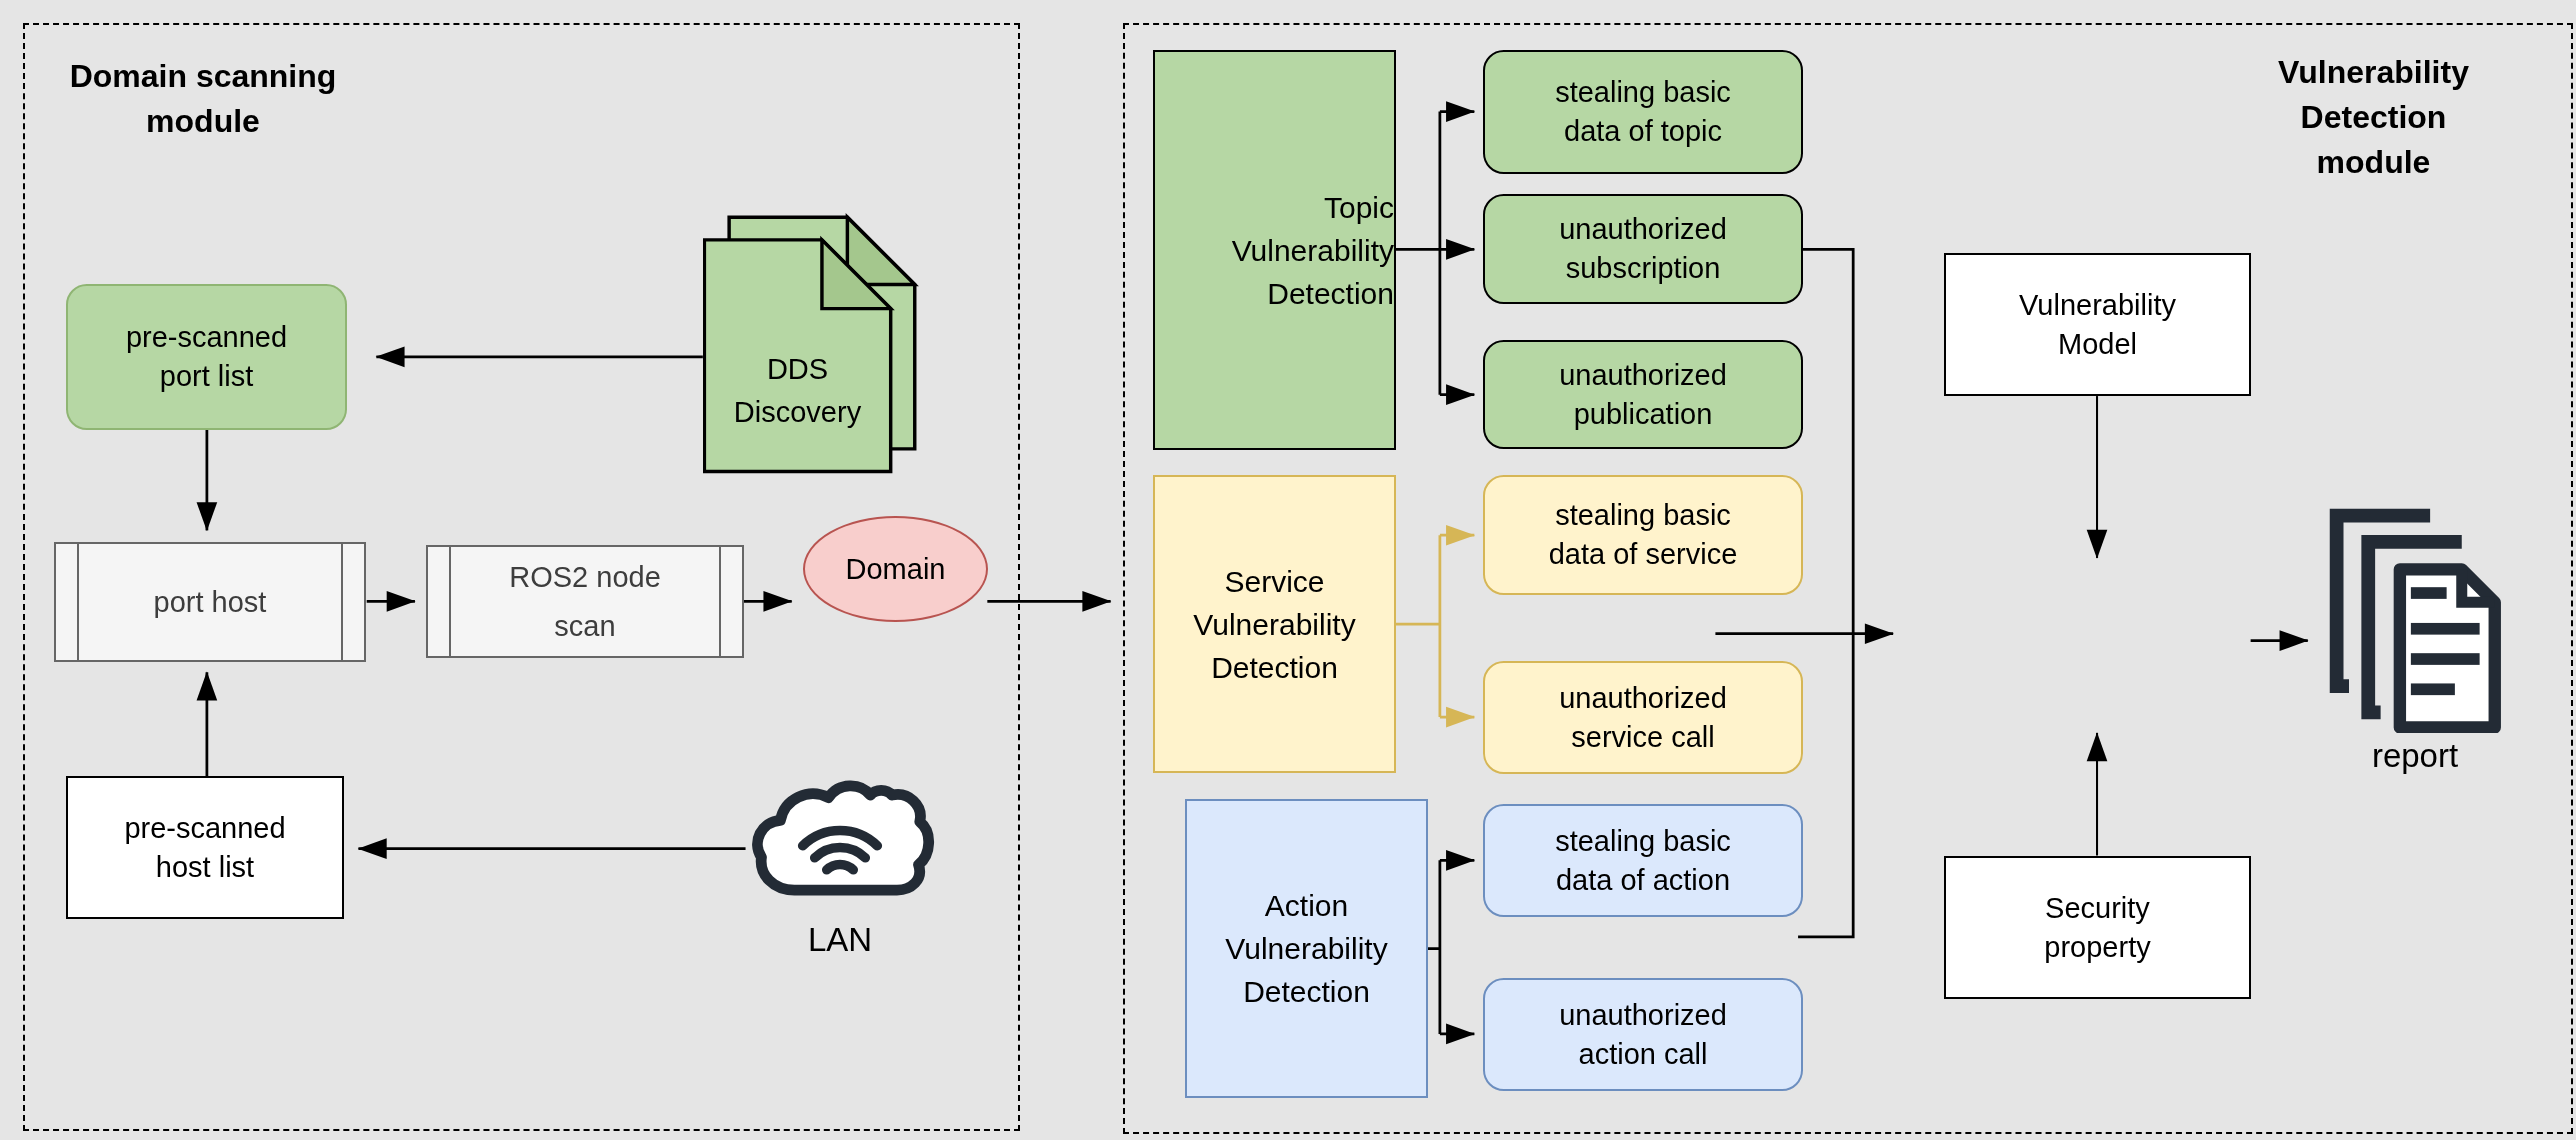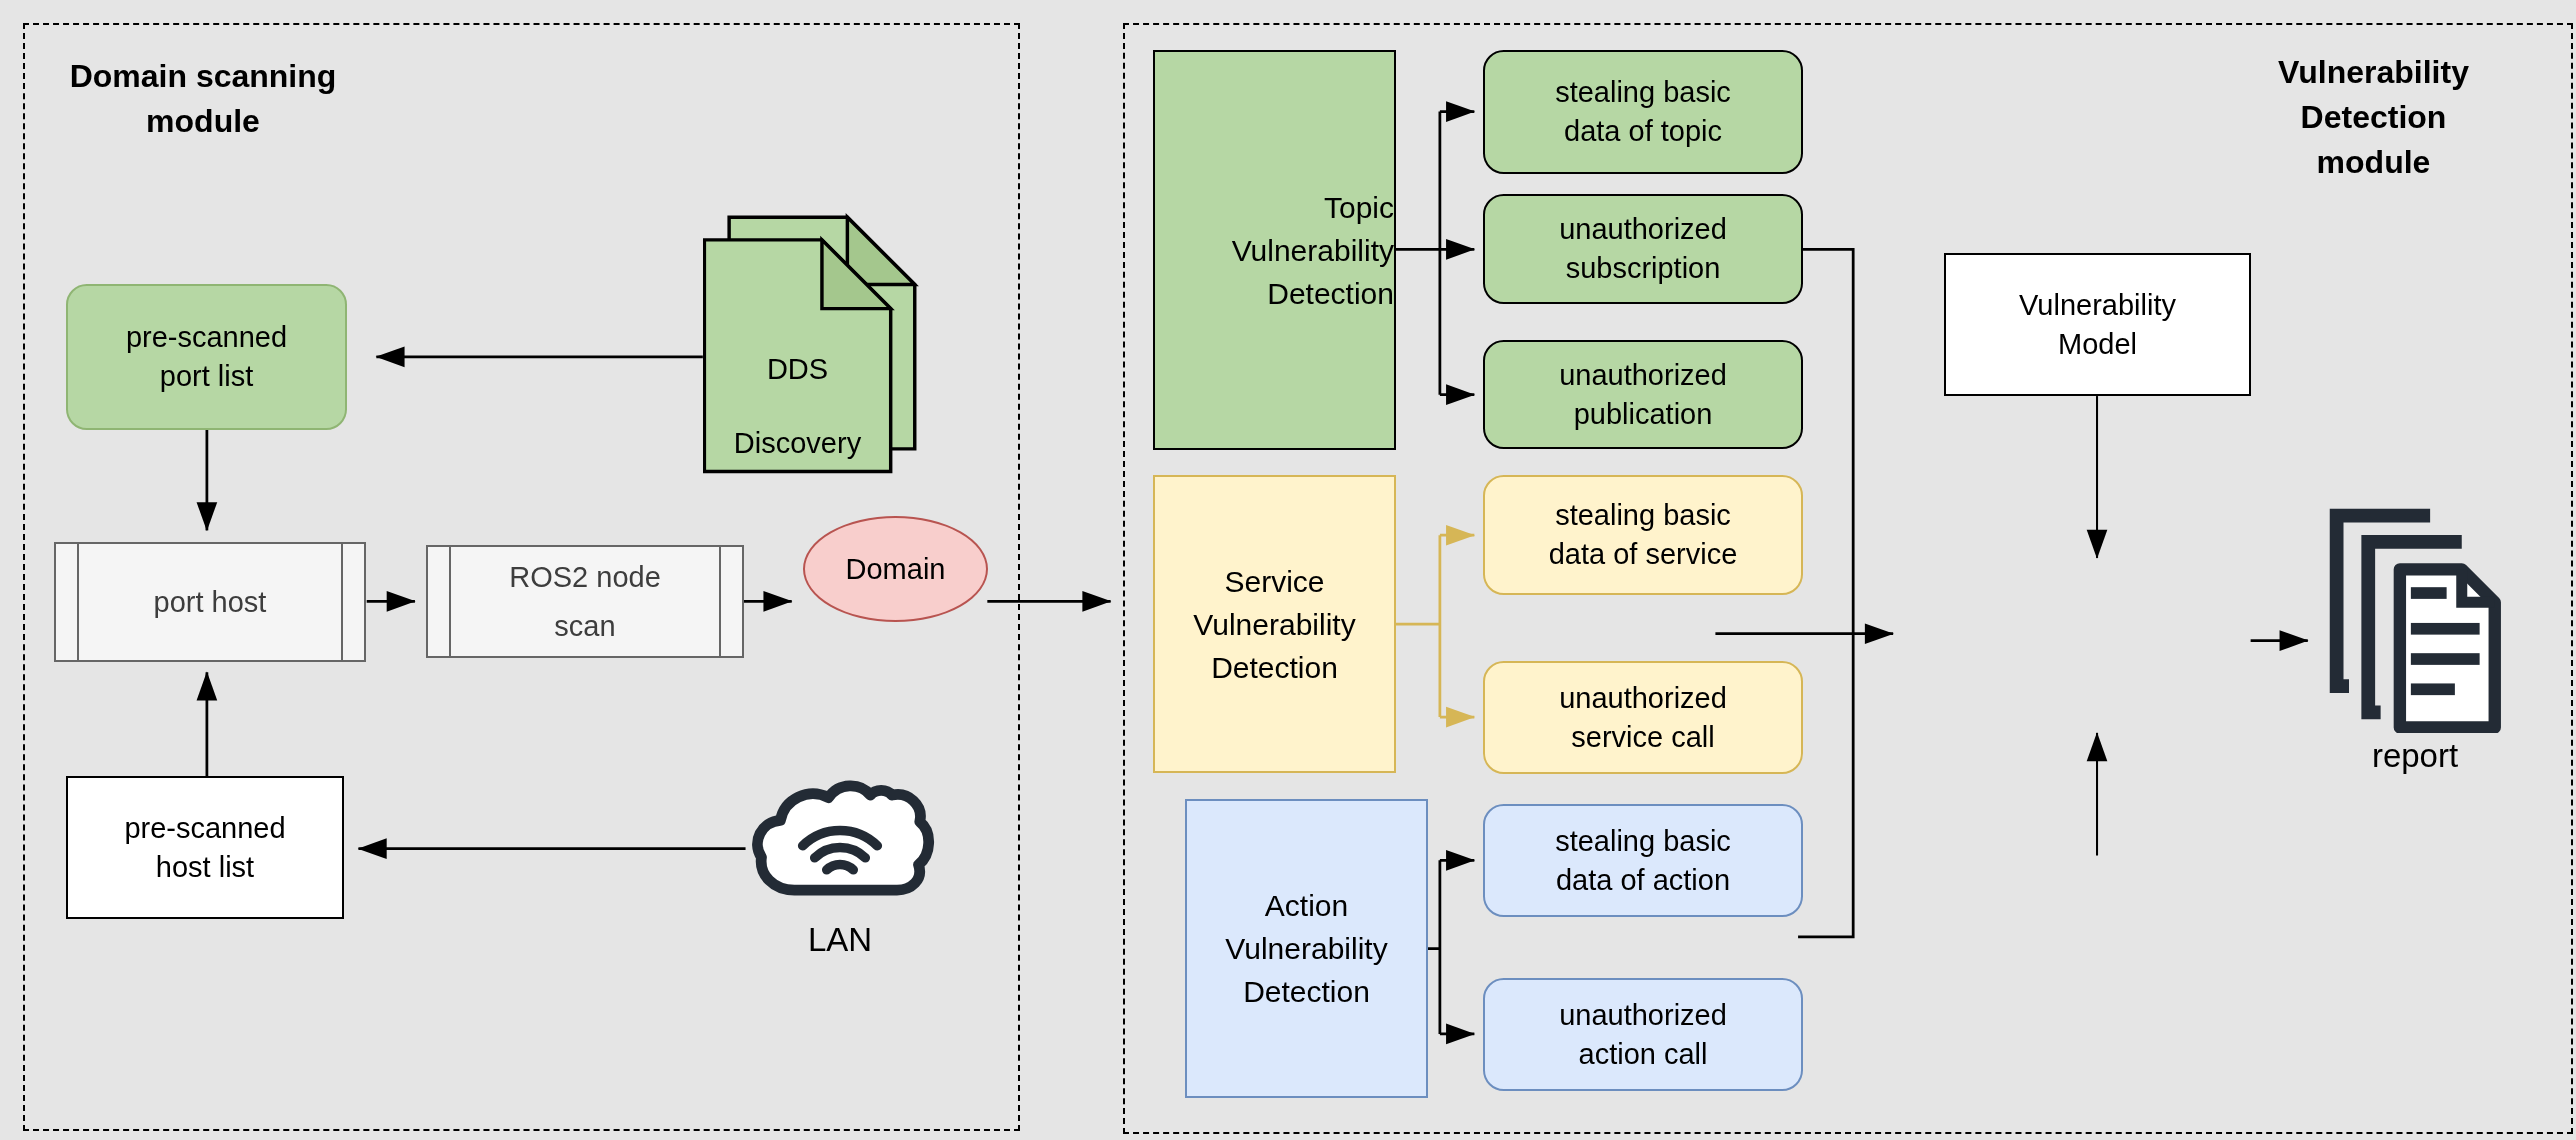--- a/index.html
+++ b/index.html
@@ -7,21 +7,21 @@
     position:relative;width:2576px;height:1140px;background:#e5e5e5;
     font-family:"Liberation Sans","DejaVu Sans",sans-serif;color:#000;overflow:hidden;
   }
   .module{position:absolute;border:2.8px dashed #000;box-sizing:border-box;}
   .title{position:absolute;font-weight:bold;font-size:32px;line-height:45px;text-align:center;}
   .node{
     position:absolute;display:flex;flex-direction:column;align-items:center;justify-content:center;
     text-align:center;box-sizing:border-box;font-size:29px;line-height:39px;
   }
   .label{position:absolute;display:flex;flex-direction:column;align-items:center;justify-content:center;
-    text-align:right;font-size:29px;line-height:43px;gap:31px;}
+    text-align:right;font-size:29px;line-height:43px;}
   .green{background:var(--green_fill);border:2.1px solid #000;}
   .green-soft{background:var(--green_fill);border:2.1px solid var(--green_soft_stroke);}
   .yellow{background:var(--yellow_fill);border:2.1px solid var(--yellow_stroke);}
   .blue{background:var(--blue_fill);border:2.1px solid var(--blue_stroke);}
   .whitebox{background:#fff;border:2.8px solid #000;}
   .graybox{background:var(--gray_fill);border:2.1px solid var(--gray_stroke);color:var(--label_gray);}
   .round{border-radius:20.7px;}
   .ellipse{border-radius:50%;background:var(--red_fill);border:2.1px solid var(--red_stroke);}
   .section{font-size:30px;line-height:43px;}
   .process::before,.process::after{
@@ -191,20 +191,24 @@
     <div>unauthorized</div>
     <div>action call</div>
   </div>
 
   <div class="node whitebox" style="left:1944px;top:253px;width:307px;height:143px;">
     <div>Vulnerability</div>
     <div>Model</div>
   </div>
 
 
+  <div class="node whitebox" style="left:1944px;top:856px;width:307px;height:143px;">
+    <div>Security</div>
+    <div>property</div>
+  </div>
 
   <svg class="icon" style="left:2327px;top:506px;" width="176" height="227" viewBox="0 0 256 330">
     <path d="M150,14 H14 V262 H32" fill="none" stroke="var(--navy)" stroke-width="20"></path>
     <path d="M196,52 H60 V300 H78" fill="none" stroke="var(--navy)" stroke-width="20"></path>
     <path d="M106,92 H196 L244,140 V322 H106 Z" fill="#fff" stroke="var(--navy)" stroke-width="18" stroke-linejoin="round"></path>
     <path d="M196,92 V140 H244" fill="none" stroke="var(--navy)" stroke-width="16"></path>
     <rect x="122" y="118" width="52" height="17" fill="var(--navy)"></rect>
     <rect x="122" y="170" width="100" height="17" fill="var(--navy)"></rect>
     <rect x="122" y="214" width="100" height="17" fill="var(--navy)"></rect>
     <rect x="122" y="258" width="64" height="17" fill="var(--navy)"></rect>

